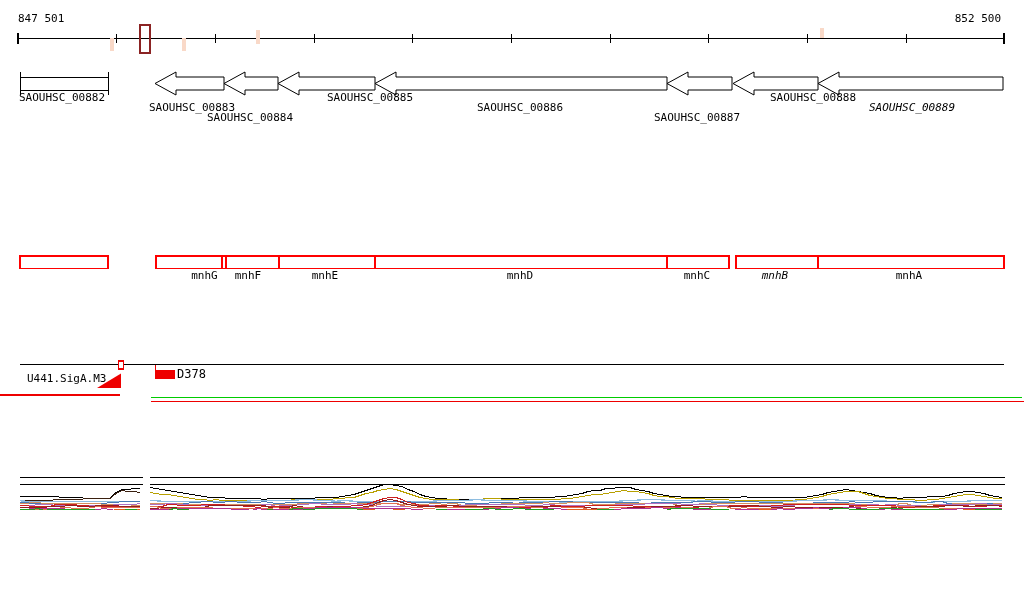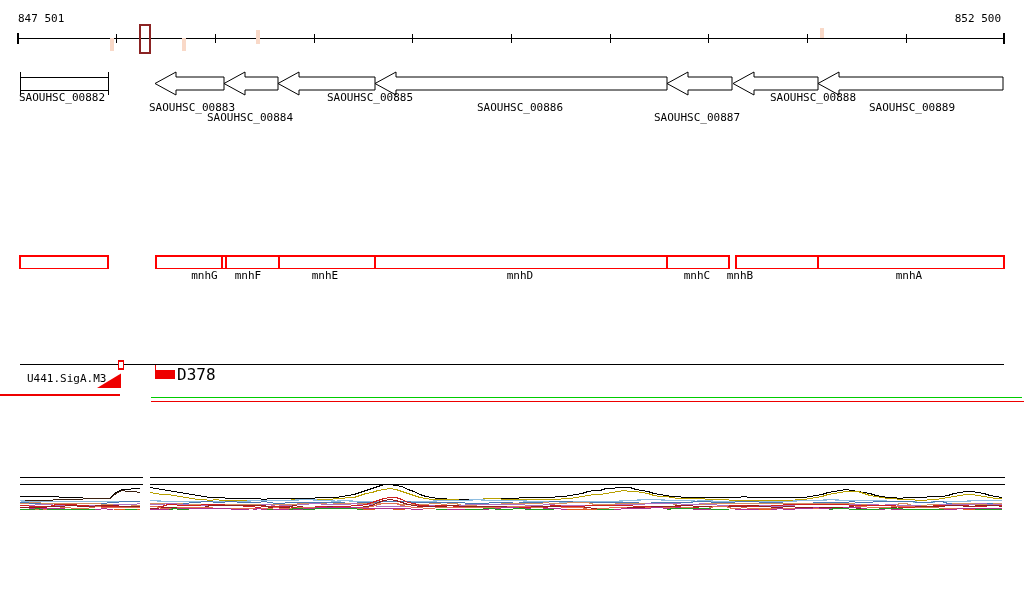--- a/index.html
+++ b/index.html
@@ -1,21 +1,21 @@
 <!DOCTYPE html>
 <html><head>
 <meta charset="utf-8">
 <style>
   html,body{margin:0;padding:0;background:#fff;}
   #app{position:relative;width:1024px;height:510px;background:#fff;overflow:hidden;
        font-family:"DejaVu Sans Mono",monospace;}
   .lbl{position:absolute;font:11px "DejaVu Sans Mono",monospace;color:#000;white-space:nowrap;line-height:11px;}
   .lbl.center{transform:translateX(-50%);}
   .lbl.right{transform:translateX(-100%);}
-  .lbl.small{font-size:16px;}
+  .lbl.small{font-size:12px;}
   svg{position:absolute;left:0;top:0;}
 </style>
 </head>
 <body>
 
 <div id="app">
   <svg id="canvas" width="1024" height="611" viewBox="0 0 1024 611">
       <line x1="18" y1="38.5" x2="1004" y2="38.5" stroke="#000" stroke-width="1.2" shape-rendering="crispEdges"></line>
       <line x1="18" y1="33" x2="18" y2="44" stroke="#000" stroke-width="1.2" shape-rendering="crispEdges"></line>
       <line x1="1004" y1="33" x2="1004" y2="44" stroke="#000" stroke-width="1.2" shape-rendering="crispEdges"></line>
@@ -157,27 +157,27 @@
   <div class="lbl right" style="left:1001px;top:13px">852 500</div>
 
   <div id="gene-labels">
       <div class="lbl center" style="left: 62px; top: 92px; text-align: right;">SAOUHSC_00882</div>
       <div class="lbl center" style="left: 192px; top: 101.5px;">SAOUHSC_00883</div>
       <div class="lbl center" style="left: 250px; top: 112px;">SAOUHSC_00884</div>
       <div class="lbl center" style="left: 327px; top: 92px; margin-left: 43px;">SAOUHSC_00885</div>
       <div class="lbl center" style="left: 520px; top: 101.5px;">SAOUHSC_00886</div>
       <div class="lbl center" style="left: 697px; top: 112px;">SAOUHSC_00887</div>
       <div class="lbl center" style="left: 813px; top: 92px;">SAOUHSC_00888</div>
-      <div class="lbl center" style="left: 912px; top: 101.5px;">SAOUHSC_00889</div>
+      <div class="lbl center" style="left: 912px; top: 101.5px; font-style: italic;">SAOUHSC_00889</div>
     </div>
   <div id="operon-labels">
       <div class="lbl center" style="left: 192px; top: 270px; padding-left: 25px;">mnhG</div>
       <div class="lbl center" style="left: 248px; top: 270px;">mnhF</div>
       <div class="lbl center" style="left: 325px; top: 270px;">mnhE</div>
       <div class="lbl center" style="left: 520px; top: 270px;">mnhD</div>
       <div class="lbl center" style="left: 697px; top: 270px;">mnhC</div>
-      <div class="lbl center" style="left: 740px; top: 270px;">mnhB</div>
+      <div class="lbl center" style="left: 775px; top: 270px; font-style: italic;">mnhB</div>
       <div class="lbl center" style="left: 909px; top: 270px;">mnhA</div>
     </div>
 
   <div class="lbl" style="left:27px;top:373px">U441.SigA.M3</div>
   <div class="lbl small" style="left:177px;top:369px">D378</div>
 </div>
 
 </body></html>

